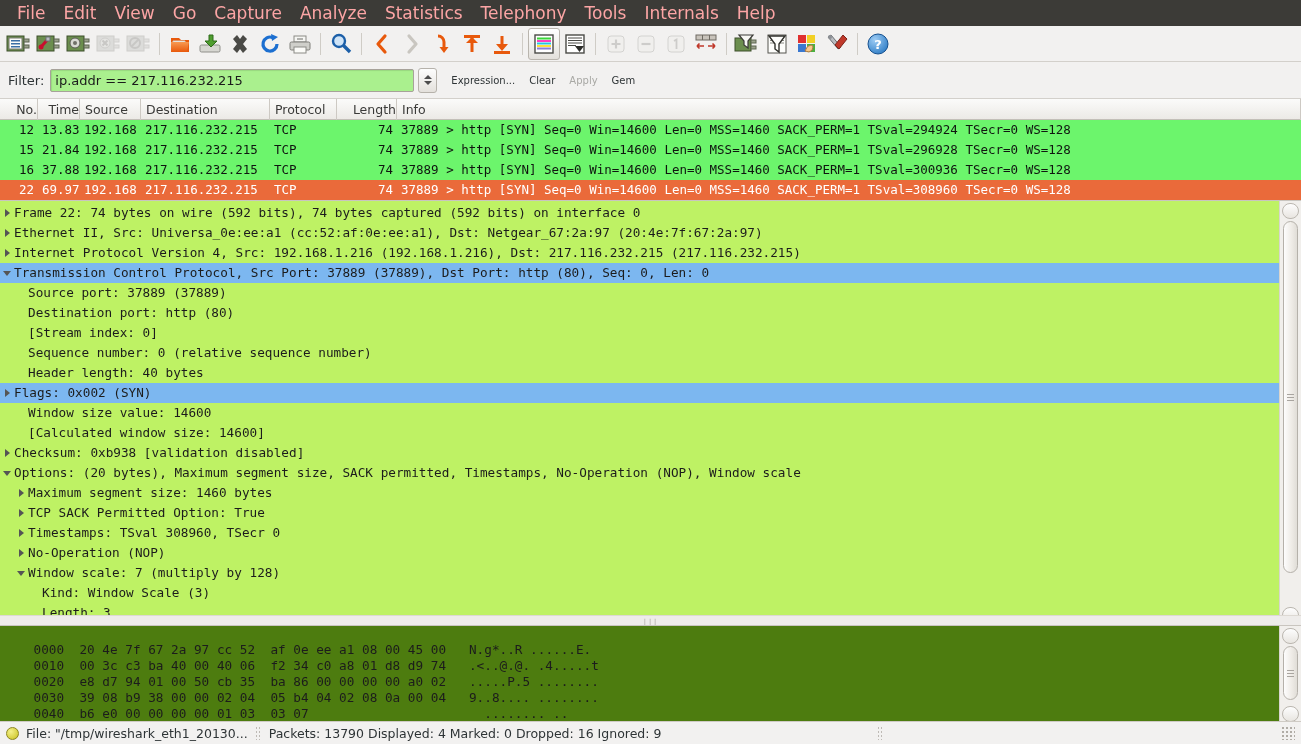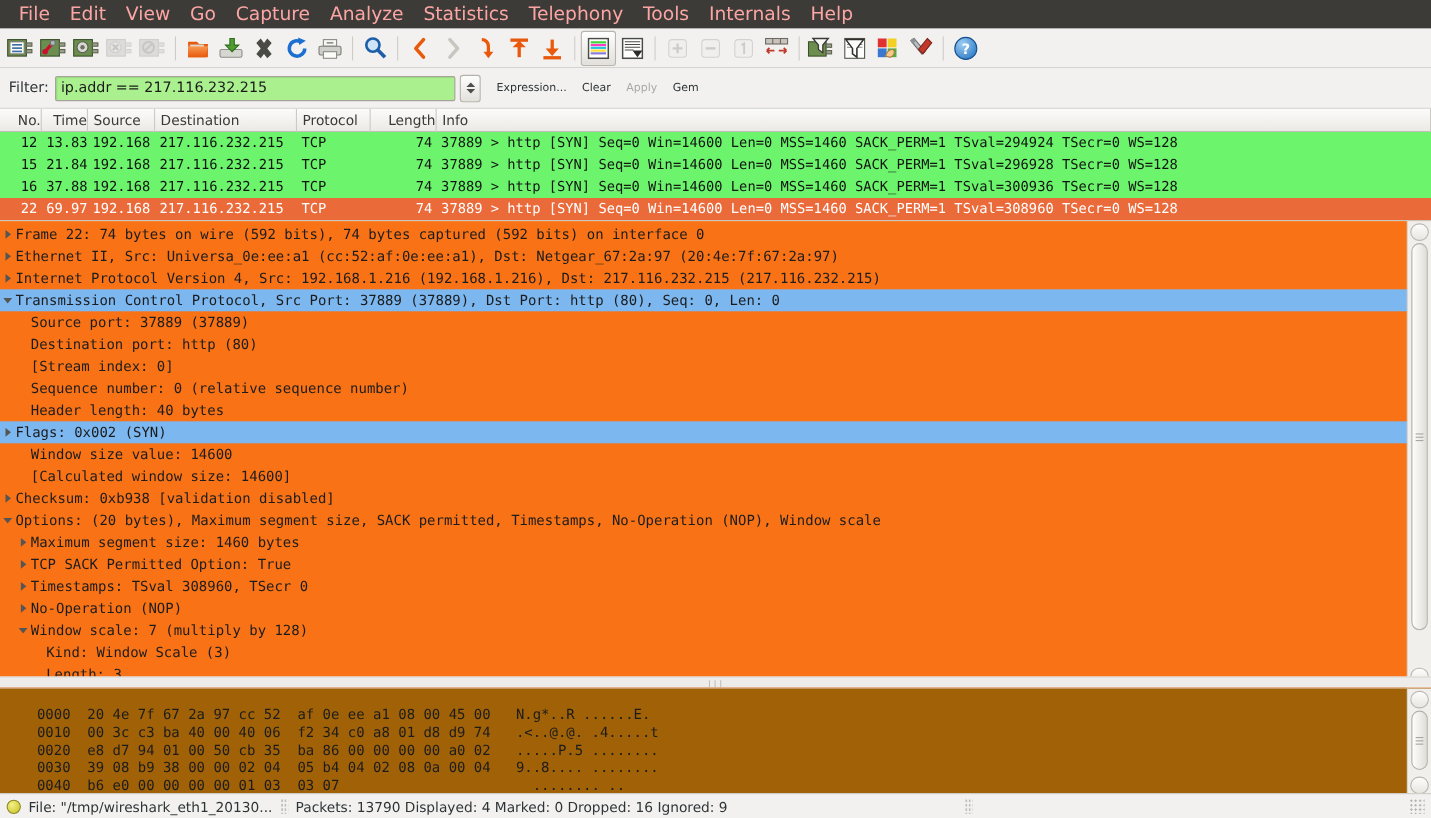--- a/index.html
+++ b/index.html
@@ -151,21 +151,21 @@
   .c-no   { width: 38px;  text-align: right; }
   .c-time { width: 42px;  text-align: right; }
   .c-src  { width: 61px;  text-align: left; }
   .c-dst  { width: 129px; text-align: left; }
   .c-prot { width: 67px;  text-align: left; }
   .c-len  { width: 60px;  text-align: right; }
   .c-info { flex: 1;      text-align: left; }
   
   .detail-wrap {
     position: relative;
-    background: #f97316;
+    background: #bef264;
     height: 424px;
     border-bottom: 1px solid #c9c5bf;
     overflow: hidden;
   }
   .tree {
     font-family: "DejaVu Sans Mono", "Liberation Mono", monospace;
     font-size: 12.7px;
     color: #1c1c1c;
     padding-top: 2px;
   }
@@ -186,21 +186,21 @@
     font-size: 8px;
     color: #3a3a3a;
   }
   .tri-r { width: 0; height: 0; border-top: 4px solid transparent; border-bottom: 4px solid transparent; border-left: 5px solid #555; }
   .tri-d { width: 0; height: 0; border-left: 4px solid transparent; border-right: 4px solid transparent; border-top: 5px solid #555; }
   .ttext { overflow: hidden; }
   
   .hex-wrap {
     position: relative;
     height: 98px;
-    background: #a16207;
+    background: #4d7c0f;
     overflow: hidden;
     border-bottom: 1px solid #c9c5bf;
   }
   .hexline {
     font-family: "DejaVu Sans Mono", "Liberation Mono", monospace;
     font-size: 12.7px;
     height: 16px;
     line-height: 16px;
     color: #1c1c1c;
     white-space: pre;

